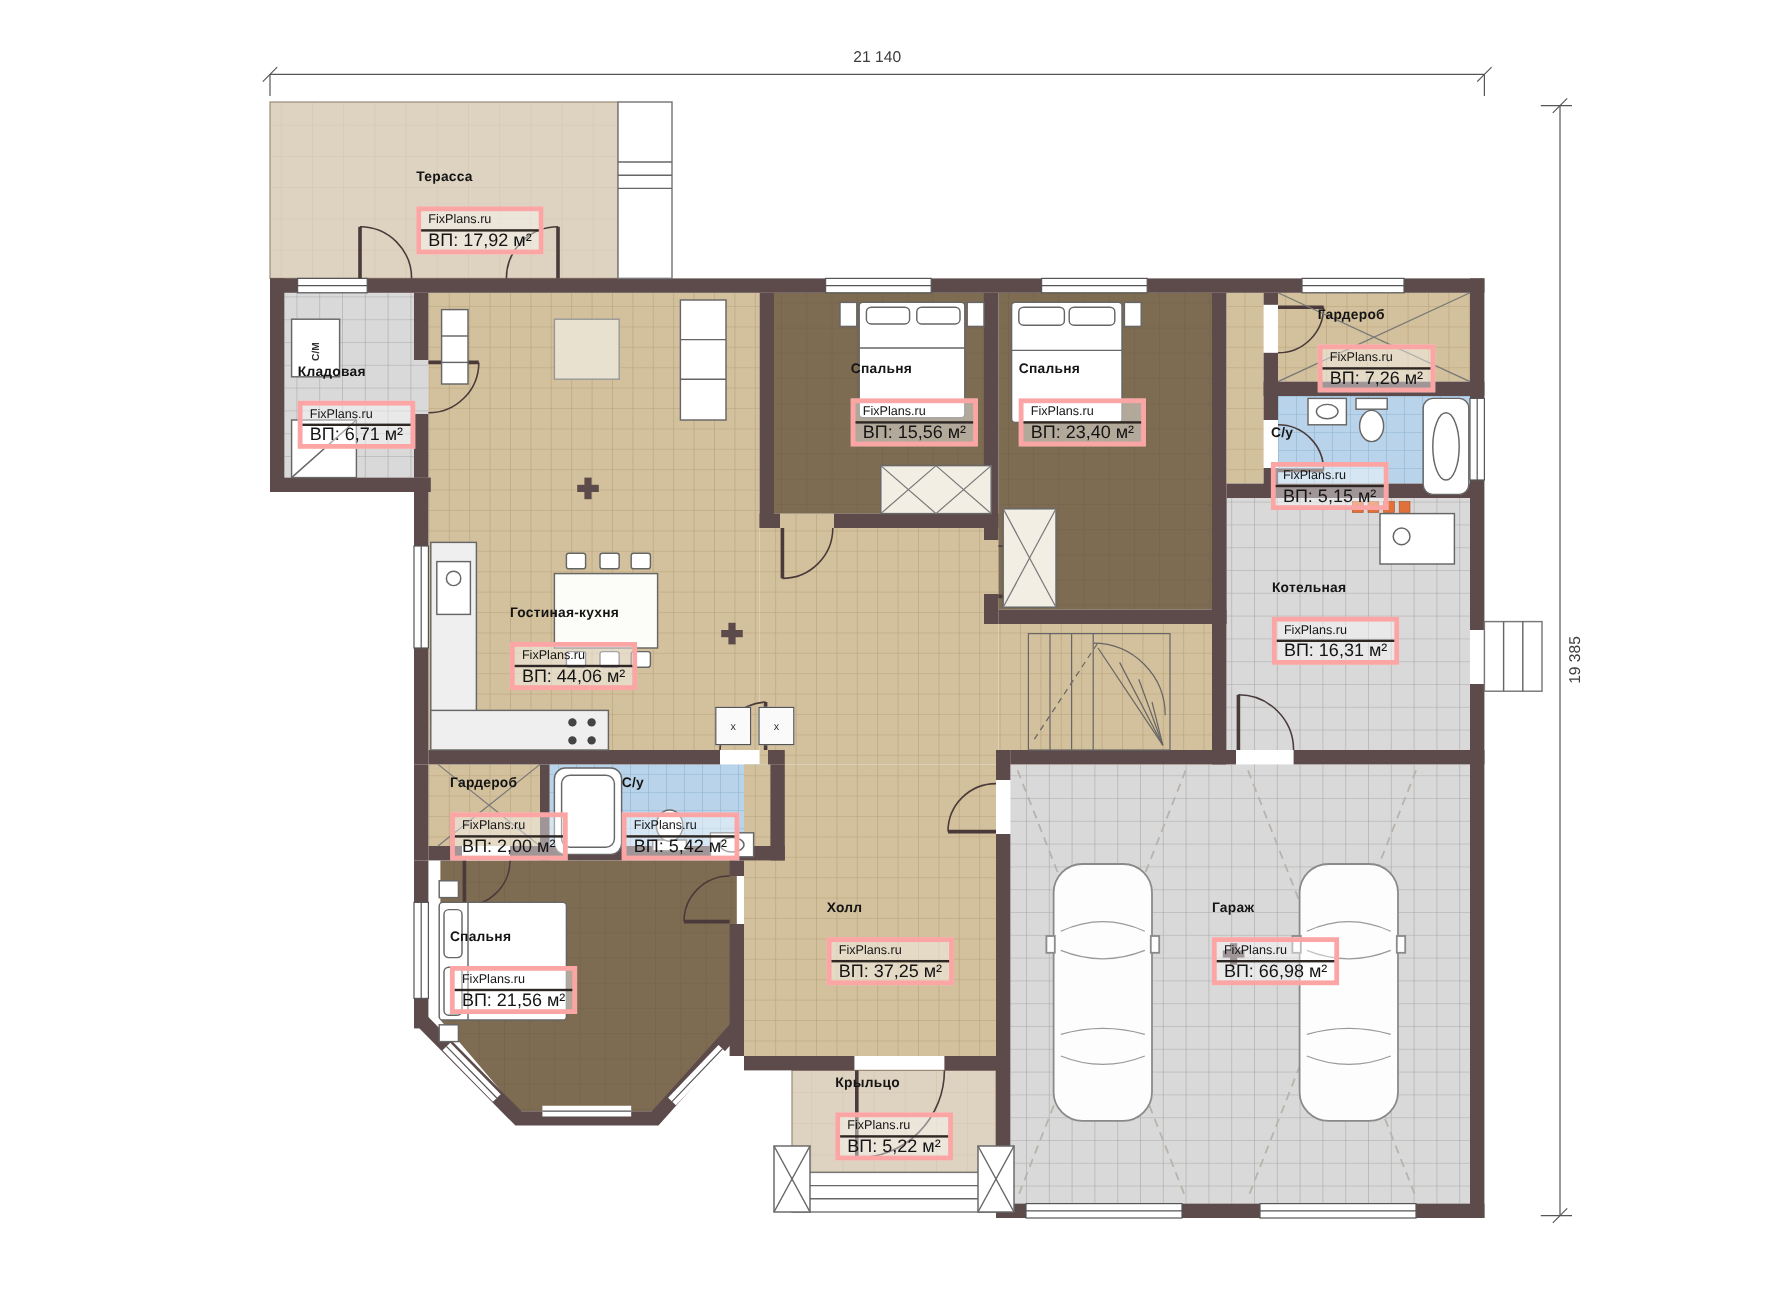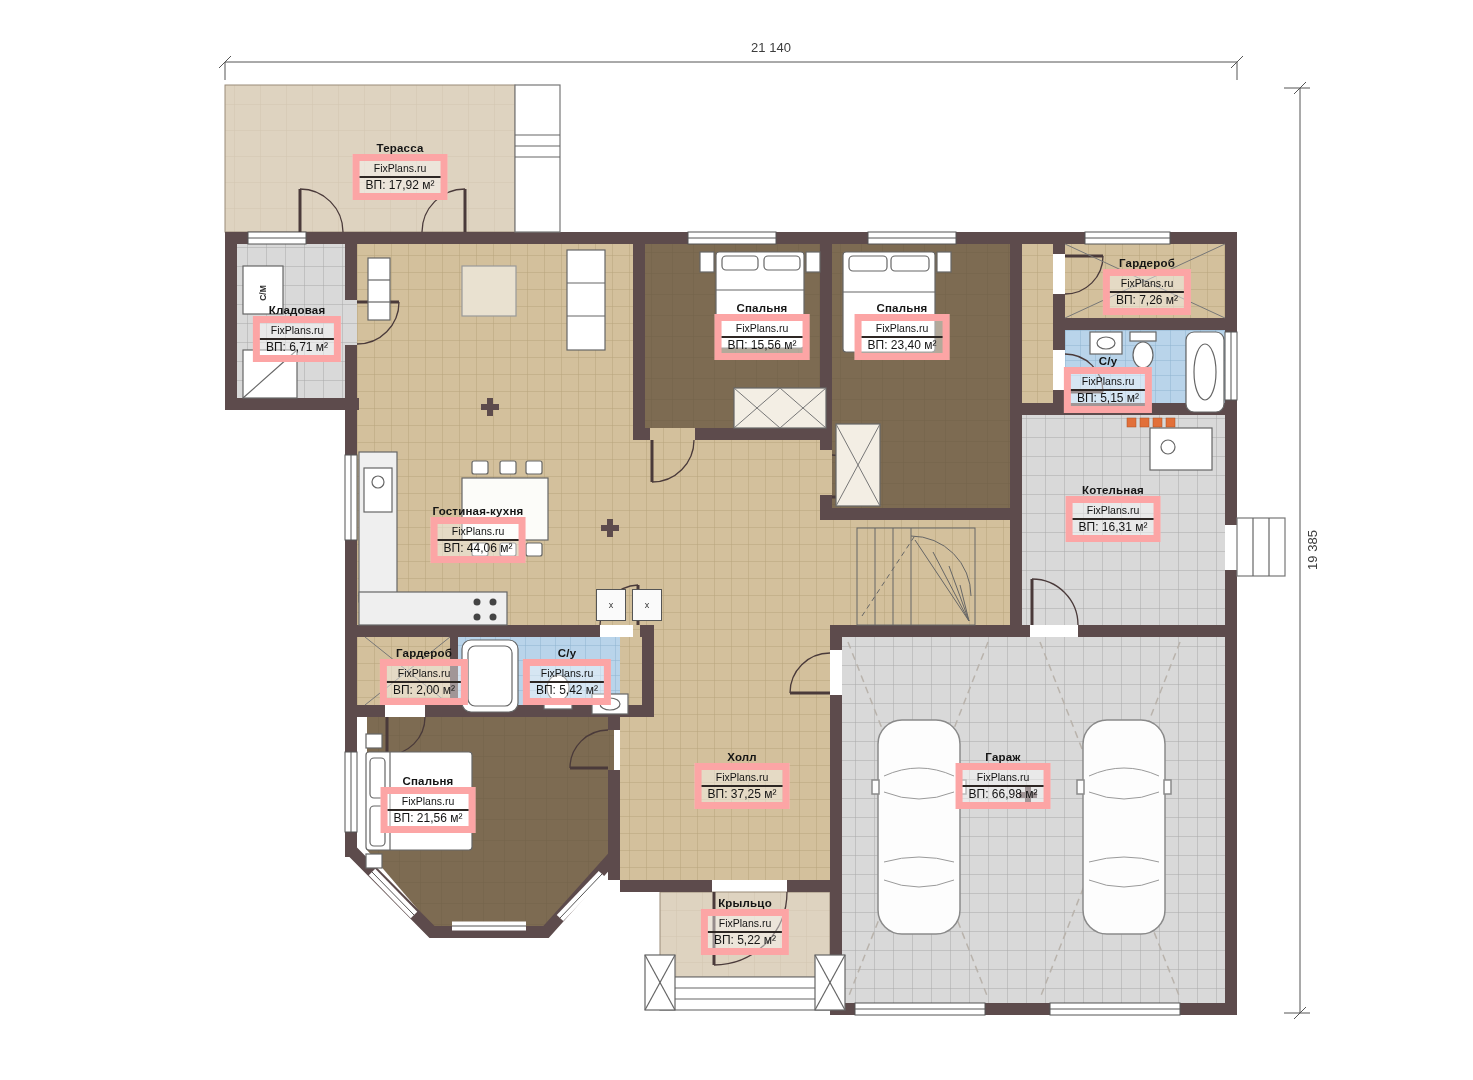--- a/index.html
+++ b/index.html
@@ -1,24 +1,24 @@
 <!DOCTYPE html>
 <html><head>
 <meta charset="utf-8">
 <style>
   html,body{margin:0;padding:0;background:#ffffff;}
   .scene{position:relative;width:1473px;height:1080px;background:#fff;
          font-family:"Liberation Sans",sans-serif;overflow:hidden;}
   .scene svg{position:absolute;left:0;top:0;}
-  .room-label{position:absolute;transform:translateX(-50%);text-align:center;color:#141414;z-index:5;white-space:nowrap;}
+  .room-label{position:absolute;transform:translateX(-50%);text-align:left;color:#141414;z-index:5;white-space:nowrap;}
   .room-name{font-size:11.5px;font-weight:bold;letter-spacing:.2px;}
-  .room-box{display:inline-block;border:7px solid #fca5a5;background:rgba(255,255,255,.42);margin-top:0;}
+  .room-box{display:inline-block;border:4px solid #fca5a5;background:rgba(255,255,255,.42);margin-top:18px;}
   .room-box .brand{font-size:10.5px;padding:0 6px;border-bottom:2px solid #2e2724;line-height:15px;}
-  .room-box .area{font-size:12px;padding:0 6px;line-height:15px;}
-  .dim-top{position:absolute;left:731px;top:40px;transform:translateX(-50%);font-size:13px;color:#3c3c3c;z-index:5;margin-left:40px;}
+  .room-box .area{font-size:15px;padding:0 6px;line-height:15px;}
+  .dim-top{position:absolute;left:731px;top:40px;transform:translateX(-50%);font-size:13px;color:#3c3c3c;z-index:5;}
   .dim-right{position:absolute;left:1312px;top:550px;transform:translate(-50%,-50%) rotate(-90deg);font-size:13px;color:#3c3c3c;z-index:5;}
   .stool{position:absolute;width:28px;height:30px;background:#fafafa;border:1.5px solid #555;
          display:flex;align-items:center;justify-content:center;font-size:9px;color:#333;z-index:4;}
   .cm-label{position:absolute;left:244px;top:270px;width:38px;height:46px;display:flex;align-items:center;justify-content:center;z-index:4;}
   .cm-label span{transform:rotate(-90deg);font-size:8.5px;color:#333;font-weight:bold;}
 </style>
 </head>
 <body>
 
 <div class="scene">
@@ -455,21 +455,21 @@
     <div class="area">ВП: 21,56 м²</div>
   </div>
 </div>
 <div class="room-label" style="left:742px;top:751px">
   <div class="room-name">Холл</div>
   <div class="room-box">
     <div class="brand">FixPlans.ru</div>
     <div class="area">ВП: 37,25 м²</div>
   </div>
 </div>
-<div class="room-label" style="left:1003px;top:751px">
+<div class="room-label" style="left:1063px;top:751px">
   <div class="room-name">Гараж</div>
   <div class="room-box">
     <div class="brand">FixPlans.ru</div>
     <div class="area">ВП: 66,98 м²</div>
   </div>
 </div>
 <div class="room-label" style="left:745px;top:897px">
   <div class="room-name">Крыльцо</div>
   <div class="room-box">
     <div class="brand">FixPlans.ru</div>

